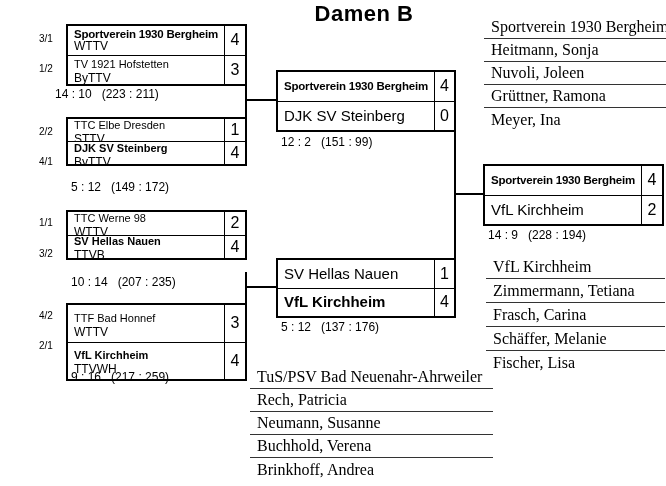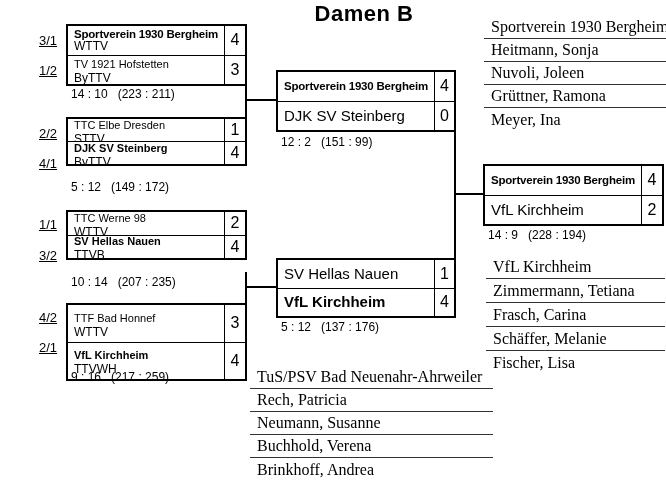--- a/index.html
+++ b/index.html
@@ -4,21 +4,21 @@
 <style>
   html,body { margin:0; padding:0; background:#fff; }
   .page {
     position:relative; width:666px; height:486px; background:#ffffff;
     font-family:"Liberation Sans", sans-serif; color:#000; overflow:hidden;margin-left:31px;
   }
   .title {
     position:absolute; top:1px; left:0; right:0; text-align:center;
     font-size:22px; font-weight:bold; letter-spacing:0.5px;
   }
-  .seed { position:absolute; left:8px; width:30px; font-size:13px;text-decoration:underline; }
+  .seed { position:absolute; left:8px; width:30px; font-size:10px; }
 
   
   .match {
     position:absolute; left:35px; width:181px; border:2px solid #000;
     background:#fff; display:flex; flex-direction:column; box-sizing:border-box;
   }
   .mrow { flex:1; display:flex; min-height:0; }
   .mrow.rb { border-top:1.5px solid #000; }
   .mname {
     width:156px; padding-left:6px; display:flex; flex-direction:column;
@@ -73,21 +73,21 @@
       <div class="mscore">4</div>
     </div>
     <div class="mrow rb">
       <div class="mname">
         <div class="nm">TV 1921 Hofstetten</div>
         <div class="as">ByTTV</div>
       </div>
       <div class="mscore">3</div>
     </div>
   </div>
-  <div class="result" style="left:40px;top:87px">14 : 10   (223 : 211)</div>
+  <div class="result" style="left:24px;top:87px">14 : 10   (223 : 211)</div>
 
   <div class="match" style="top:117px;height:49px">
     <div class="mrow">
       <div class="mname">
         <div class="nm">TTC Elbe Dresden</div>
         <div class="as">STTV</div>
       </div>
       <div class="mscore">1</div>
     </div>
     <div class="mrow rb">

